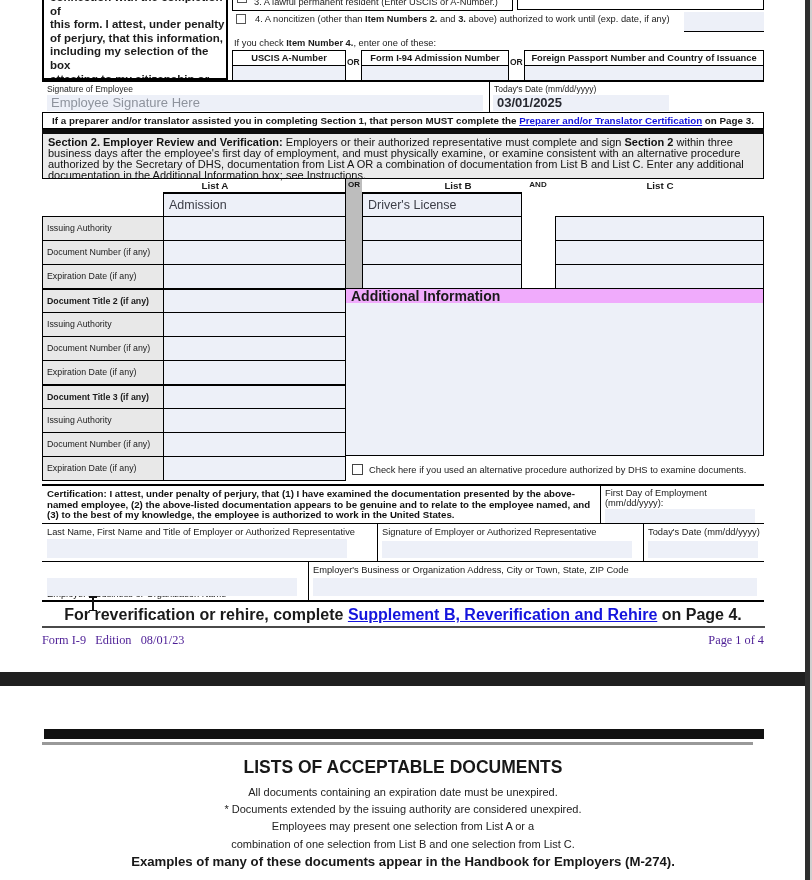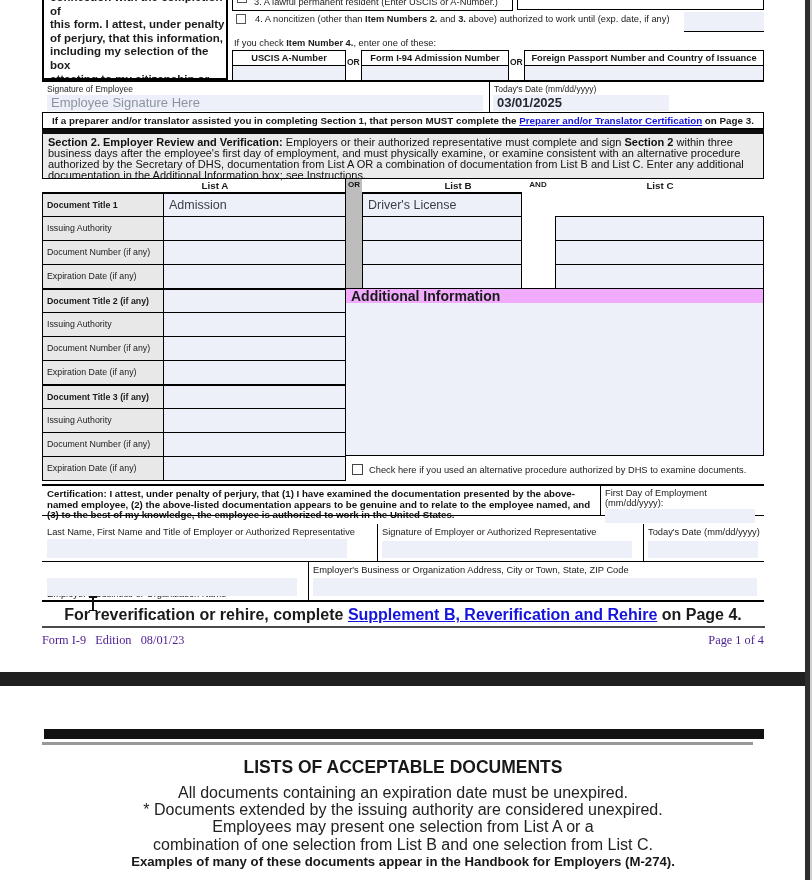--- a/index.html
+++ b/index.html
@@ -56,41 +56,41 @@
   .cb { left:362px; width:160px; height:25px; background:#edf0f8; font-size:12.5px; line-height:22px; color:#3c3e47; padding-left:5px; }
   .cc { left:555px; width:209px; height:25px; background:#edf0f8; font-size:12.5px; line-height:22px; color:#3c3e47; padding-left:5px; }
   .tt { border-top-width:2px; }
 
   .addinfo-hdr { left:345px; top:288px; width:419px; height:16px; background:#f0abfc; border:1px solid #000; font-weight:700; font-size:14px; line-height:14px; padding-left:5px; }
   .addinfo-box { left:345px; top:303px; width:419px; height:153px; border:1px solid #000; border-top:0; }
   .alt-check { left:352px; top:464px; width:11px; height:11px; border:1px solid #444; background:#fff; }
   .alt-text { left:369px; top:465px; font-size:9.3px; }
 
   
-  .cert-block { left:42px; top:484px; width:722px; height:32px; border-top:2px solid #000; border-bottom:1px solid #000; }
+  .cert-block { left:42px; top:484px; width:722px; height:40px; border-top:2px solid #000; border-bottom:1px solid #000; }
   .cert-text { position:absolute; left:5px; top:3px; width:548px; font-weight:700; font-size:9.7px; line-height:10.7px; color:#111; }
   .cert-div { position:absolute; left:558px; top:0; bottom:0; width:1px; background:#000; }
   .firstday-lab { position:absolute; left:563px; top:2px; font-size:9.3px; line-height:10px; white-space:pre-line; }
   .firstday-input { position:absolute; left:563px; top:23px; width:150px; height:14px; }
 
   .emp-row1 { left:42px; top:524px; width:722px; height:38px; border-bottom:1px solid #000; }
   .emp-row2 { left:42px; top:562px; width:722px; height:40px; border-bottom:2px solid #000; }
   .emp-lab { position:absolute; top:3px; font-size:9.3px; white-space:nowrap; }
   .vdiv { position:absolute; top:0; bottom:0; width:1px; background:#000; }
 
   .reverif { left:42px; top:606px; width:722px; text-align:center; font-weight:700; font-size:16px; }
   .hr { left:42px; top:626px; width:723px; height:2px; background:#4a4a4a; }
   .footer { top:633px; font-family:"Liberation Serif", serif; font-size:12.3px; color:#4c1d95; white-space:pre; }
 
   .page-sep { left:0; top:672px; width:812px; height:14px; background:#202020; }
 
   .p2-rule { left:44px; top:729px; width:720px; height:10px; background:#111; }
   .p2-shadow { left:42px; top:742px; width:711px; height:3px; background:#999; }
   .p2-title { left:42px; top:757px; width:722px; text-align:center; font-weight:700; font-size:17.5px; color:#181818; }
-  .p2-lines { left:42px; top:784px; width:722px; text-align:center; font-size:16px; line-height:17.2px; color:#222; }
+  .p2-lines { left:42px; top:784px; width:722px; text-align:center; font-size:11px; line-height:17.2px; color:#222; }
   .p2-bold { left:42px; top:854px; width:722px; text-align:center; font-weight:700; font-size:13.2px; color:#181818; }
 
   
   .cursor { left:87px; top:596px; width:12px; height:15px; }
   .cursor .stem { position:absolute; left:5px; top:0; width:1.5px; height:15px; background:#111; }
   .cursor .cap-t { position:absolute; left:2px; top:0; width:8px; height:1.5px; background:#111; }
   .cursor .cap-b { position:absolute; left:2px; bottom:0; width:8px; height:1.5px; background:#111; }
 
   .right-edge { left:805px; top:0; width:5px; height:880px; background:#2e2e2e; }
   .right-edge2 { left:810px; top:0; width:2px; height:880px; background:#cfcfcf; }
@@ -149,21 +149,20 @@
   <div class="abs black-divider"></div>
 
   <div class="abs section2"><span style="font-weight: 700;">Section 2. Employer Review and Verification: </span><span>Employers or their authorized representative must complete and sign </span><span style="font-weight: 700;">Section 2</span><span> within three business days after the employee's first day of employment, and must physically examine, or examine consistent with an alternative procedure authorized by the Secretary of DHS, documentation from List A OR a combination of documentation from List B and List C.  Enter any additional documentation in the Additional Information box; see Instructions.</span></div>
 
   <div class="abs list-hdr" style="left:170px;width:90px;">List A</div>
   <div class="abs list-hdr" style="left:408px;width:100px;">List B</div>
   <div class="abs list-hdr" style="left:520px;width:36px;font-size:8px;">AND</div>
   <div class="abs list-hdr" style="left:610px;width:100px;">List C</div>
   <div class="abs gray-strip">OR</div>
 
-  <div class="cell lbl b tt" style="top:192px;">Document Title 1</div>
   <div class="cell lbl" style="top:216px;">Issuing Authority</div>
   <div class="cell lbl" style="top:240px;">Document Number (if any)</div>
   <div class="cell lbl" style="top:264px;">Expiration Date (if any)</div>
   <div class="cell lbl b tt" style="top:288px;">Document Title 2 (if any)</div>
   <div class="cell lbl" style="top:312px;">Issuing Authority</div>
   <div class="cell lbl" style="top:336px;">Document Number (if any)</div>
   <div class="cell lbl" style="top:360px;">Expiration Date (if any)</div>
   <div class="cell lbl b tt" style="top:384px;">Document Title 3 (if any)</div>
   <div class="cell lbl" style="top:408px;">Issuing Authority</div>
   <div class="cell lbl" style="top:432px;">Document Number (if any)</div>

